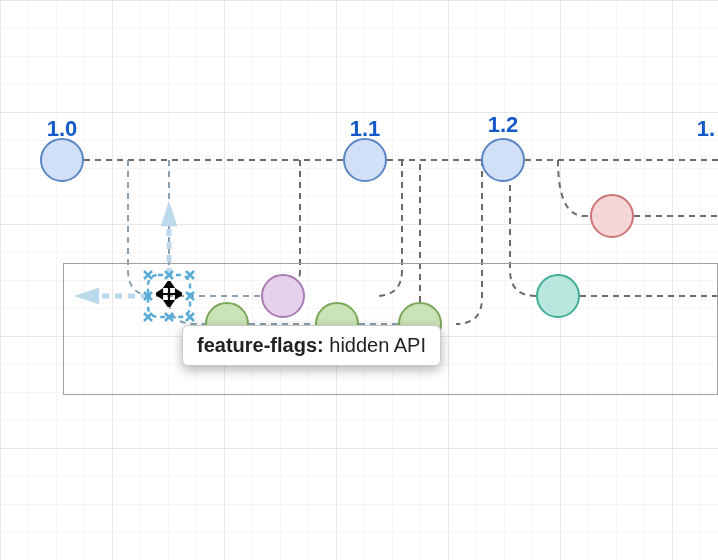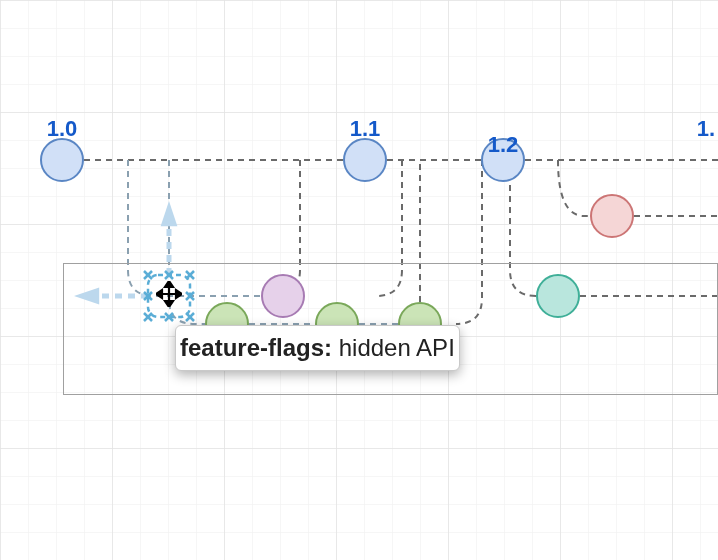--- a/index.html
+++ b/index.html
@@ -31,25 +31,26 @@
     transform: translate(-50%, 0);
     color: #1459c9;
     font-weight: 700;
     font-size: 22px;
   }
   .tooltip {
     position: absolute;
     background: #fff;
     border: 1px solid #c9c9c9;
     border-radius: 6px;
-    padding: 8px 4px;
-    font-size: 24px;
+    padding: 8px 14px;
+    font-size: 20px;
     color: #222;
     box-shadow: 0 4px 12px rgba(0,0,0,0.3);
     white-space: nowrap;
+    margin-left: 7px;
   }
   .tooltip strong { font-weight: 700; }
   .selection-box {
     position: absolute;
     border: 1px solid #a0a0a0;
     box-sizing: border-box;
   }
   .move-cursor {
     position: absolute;
     transform: translate(-50%, -50%);
@@ -112,21 +113,21 @@
       <div class="node" style="left: 612px; top: 216px; width: 44px; height: 44px; background: rgb(245, 214, 214); border: 2.5px solid rgb(204, 117, 117);"></div>
       <div class="node" style="left: 283px; top: 296px; width: 44px; height: 44px; background: rgb(230, 209, 234); border: 2.5px solid rgb(167, 123, 179);"></div>
       <div class="node" style="left: 558px; top: 296px; width: 44px; height: 44px; background: rgb(185, 230, 221); border: 2.5px solid rgb(63, 175, 152);"></div>
       <div class="node" style="left: 227px; top: 324px; width: 44px; height: 44px; background: rgb(203, 228, 183); border: 2.5px solid rgb(122, 168, 90);"></div>
       <div class="node" style="left: 337px; top: 324px; width: 44px; height: 44px; background: rgb(203, 228, 183); border: 2.5px solid rgb(122, 168, 90);"></div>
       <div class="node" style="left: 420px; top: 324px; width: 44px; height: 44px; background: rgb(203, 228, 183); border: 2.5px solid rgb(122, 168, 90);"></div>
     </div>
   <div id="labels-layer">
       <div class="version-label" style="left: 62px; top: 116px;">1.0</div>
       <div class="version-label" style="left: 365px; top: 116px; text-align: center;">1.1</div>
-      <div class="version-label" style="left: 503px; top: 132px;">1.2</div>
+      <div class="version-label" style="left: 503px; top: 112px;">1.2</div>
       <div class="version-label" style="left: 706px; top: 116px;">1.</div>
     </div>
 
   <div id="selected-node" style="position: absolute; left: 148px; top: 275px; width: 42px; height: 42px;">
       <svg width="62" height="62" style="position: absolute; left: -10px; top: -10px;">
         <rect x="10" y="10" width="42" height="42" rx="10" fill="none" stroke="#5aadd6" stroke-width="2.5" stroke-dasharray="5 4"></rect>
         <g>
           <line x1="6" y1="6" x2="14" y2="14" stroke="#5aadd6" stroke-width="2.5"></line>
           <line x1="6" y1="14" x2="14" y2="6" stroke="#5aadd6" stroke-width="2.5"></line>
         </g>

